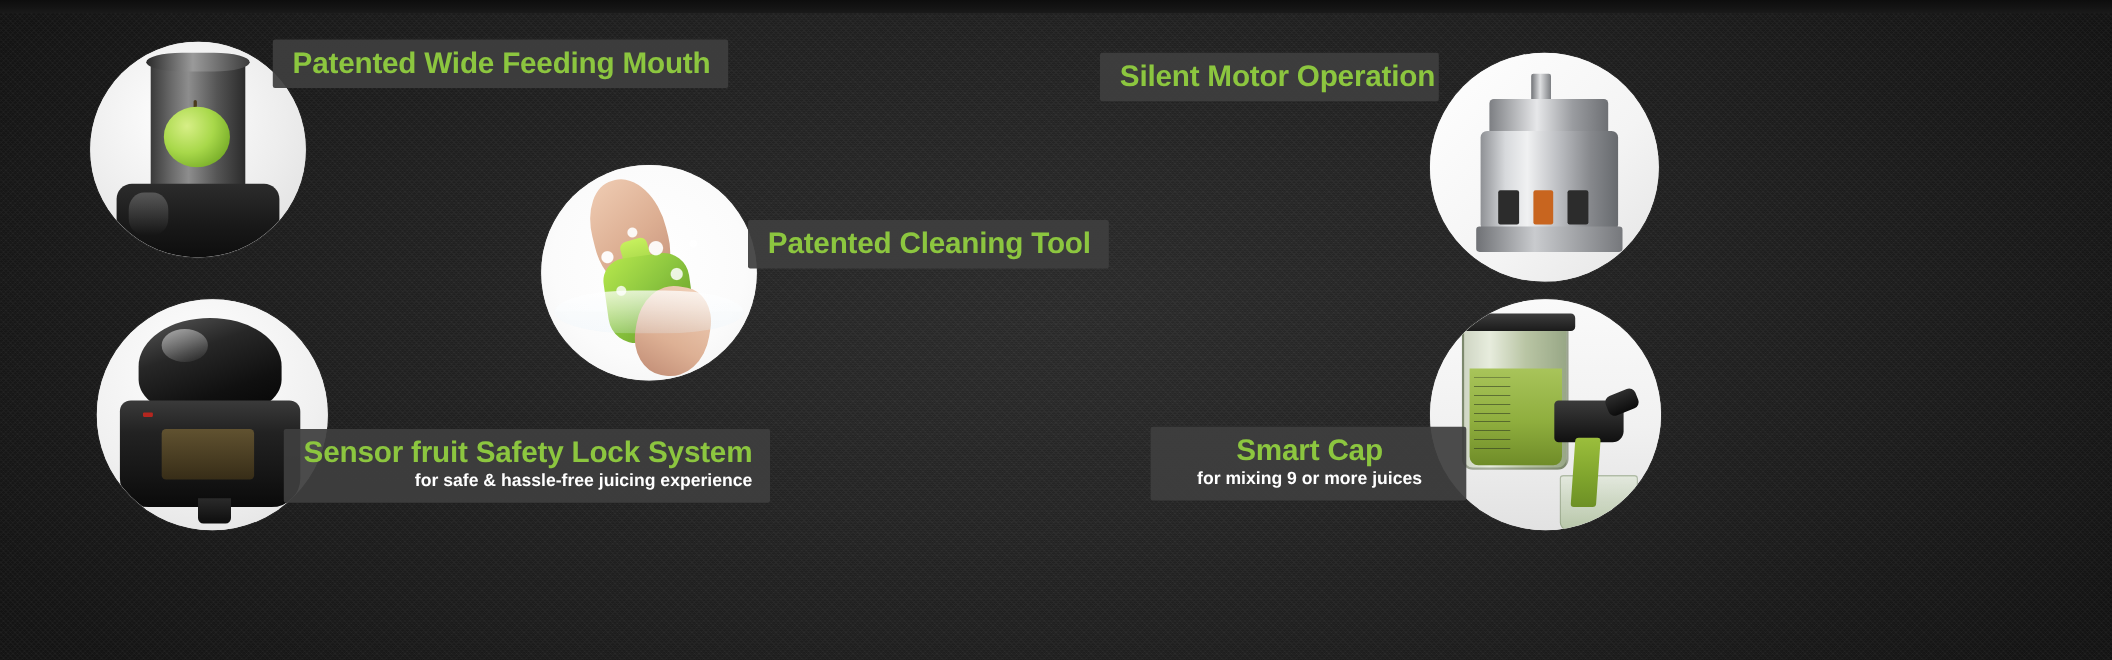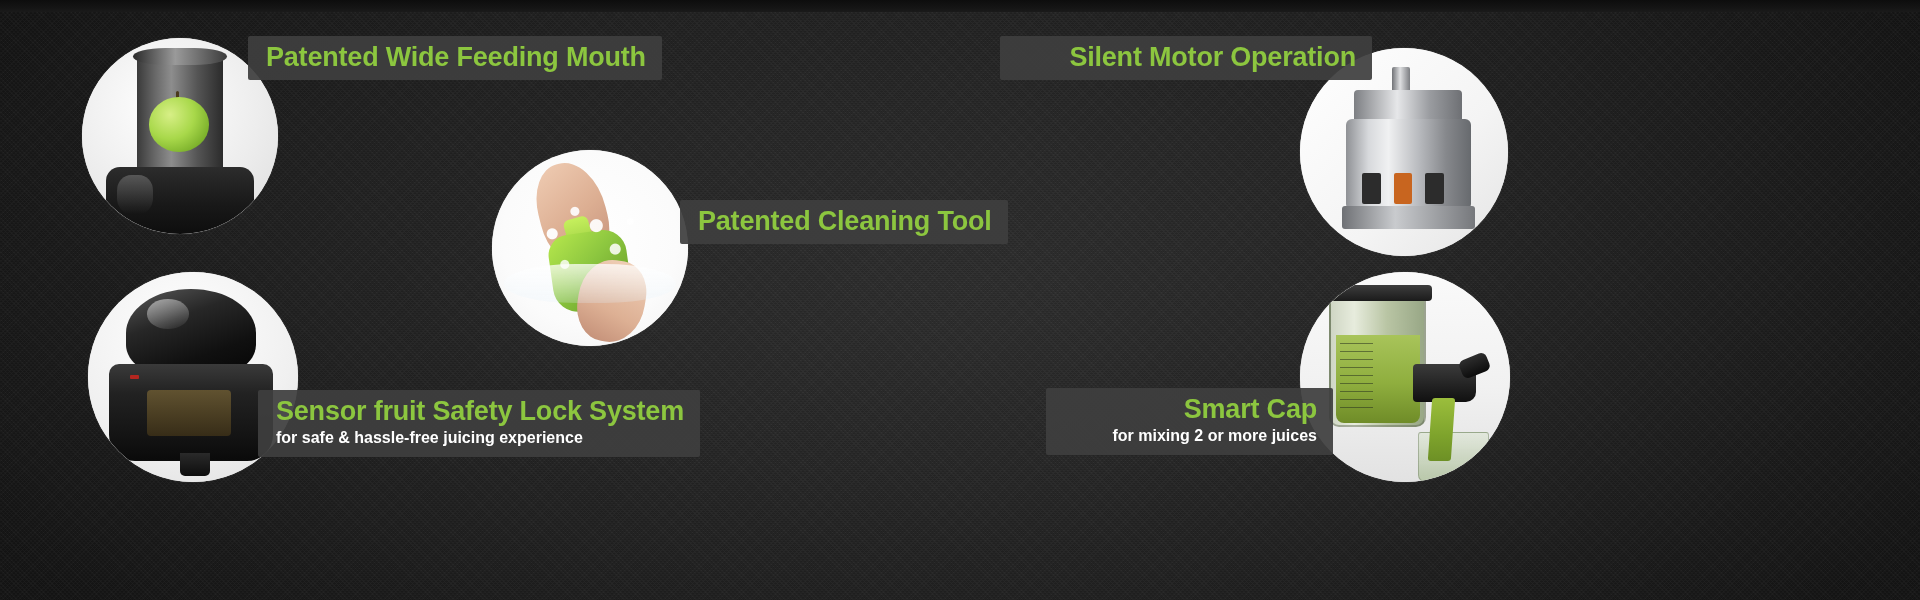--- a/index.html
+++ b/index.html
@@ -59,32 +59,32 @@
   }
   .plate .sub {
     color:#ffffff;
     font-size:16px;
     font-weight:bold;
     line-height:1.2;
     margin-top:3px;
     white-space:nowrap;
   }
   .plate.right-align .title,
-  .plate.right-align .sub { text-align:left; }
+  .plate.right-align .sub { text-align:right; }
   .plate.left-align .title,
-  .plate.left-align .sub { text-align:right; }
+  .plate.left-align .sub { text-align:center; }
 
   
   
   #f-feeding .photo { left:82px;  top:38px;  width:196px; height:196px; }
   #f-feeding .plate { left:248px; top:36px;  }
 
   
   #f-motor .photo { left:1300px; top:48px; width:208px; height:208px; }
-  #f-motor .plate { left:1000px; top:36px; width:372px; }
+  #f-motor .plate { left:1000px; top:48px; width:308px; }
 
   
   #f-clean .photo { left:492px; top:150px; width:196px; height:196px; }
   #f-clean .plate { left:680px; top:200px; }
 
   
   #f-lock .photo { left:88px;  top:272px; width:210px; height:210px; }
   #f-lock .plate { left:258px; top:390px; }
 
   
@@ -355,17 +355,17 @@
         <div class="ticks"></div>
         <div class="jug-lid"></div>
         <div class="cap-black"></div>
         <div class="cap-lever"></div>
         <div class="glass"></div>
         <div class="pour"></div>
       </div>
     </div>
     <div class="plate left-align">
       <div class="title">Smart Cap</div>
-      <div class="sub">for mixing 2 or more juices</div>
+      <div class="sub">for mixing 9 or more juices</div>
     </div>
   </div>
 
 </div>
 
 </body></html>

